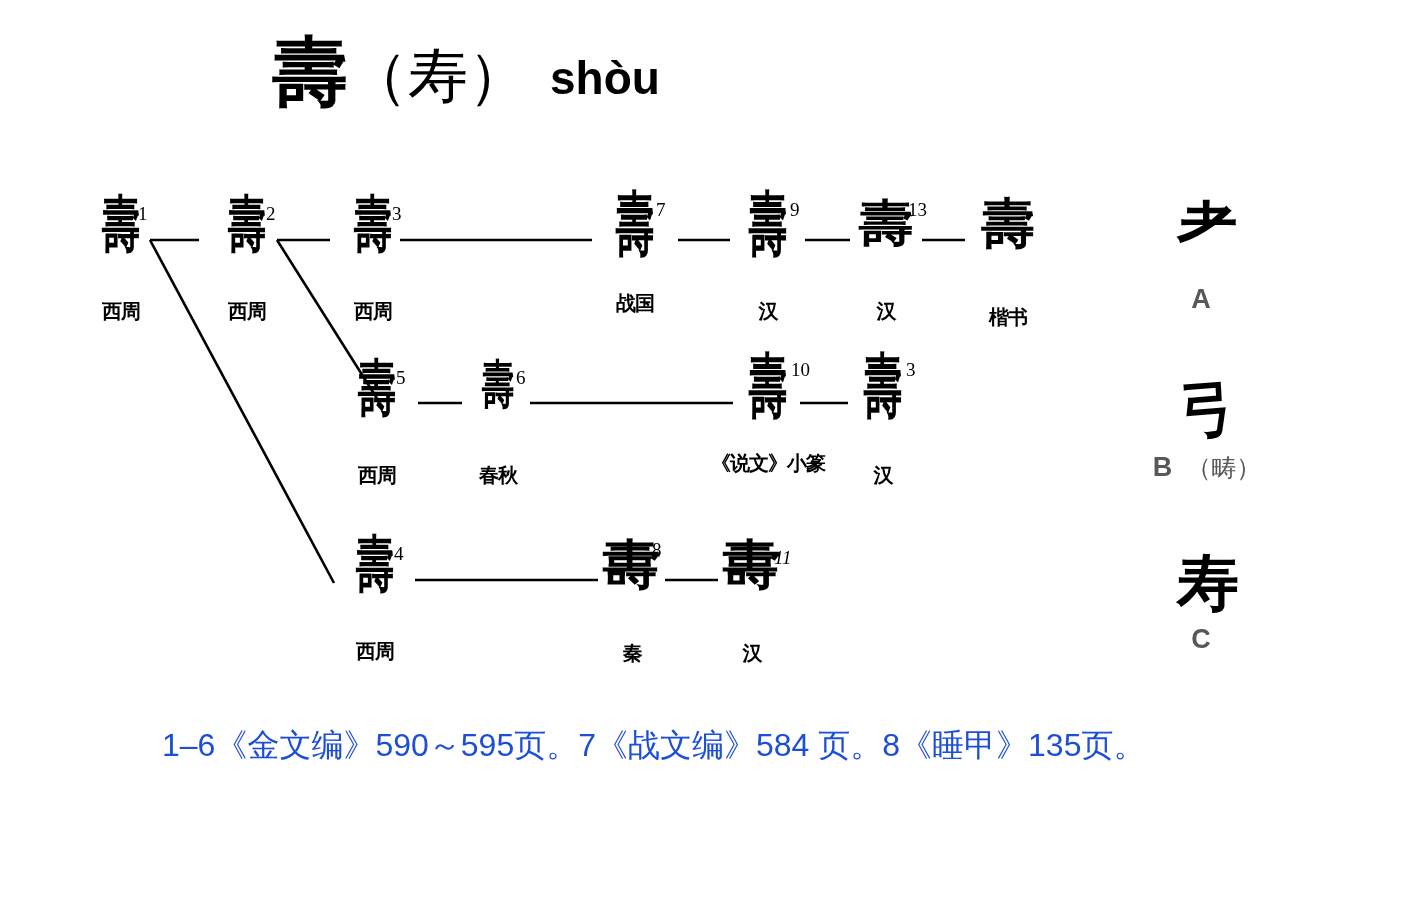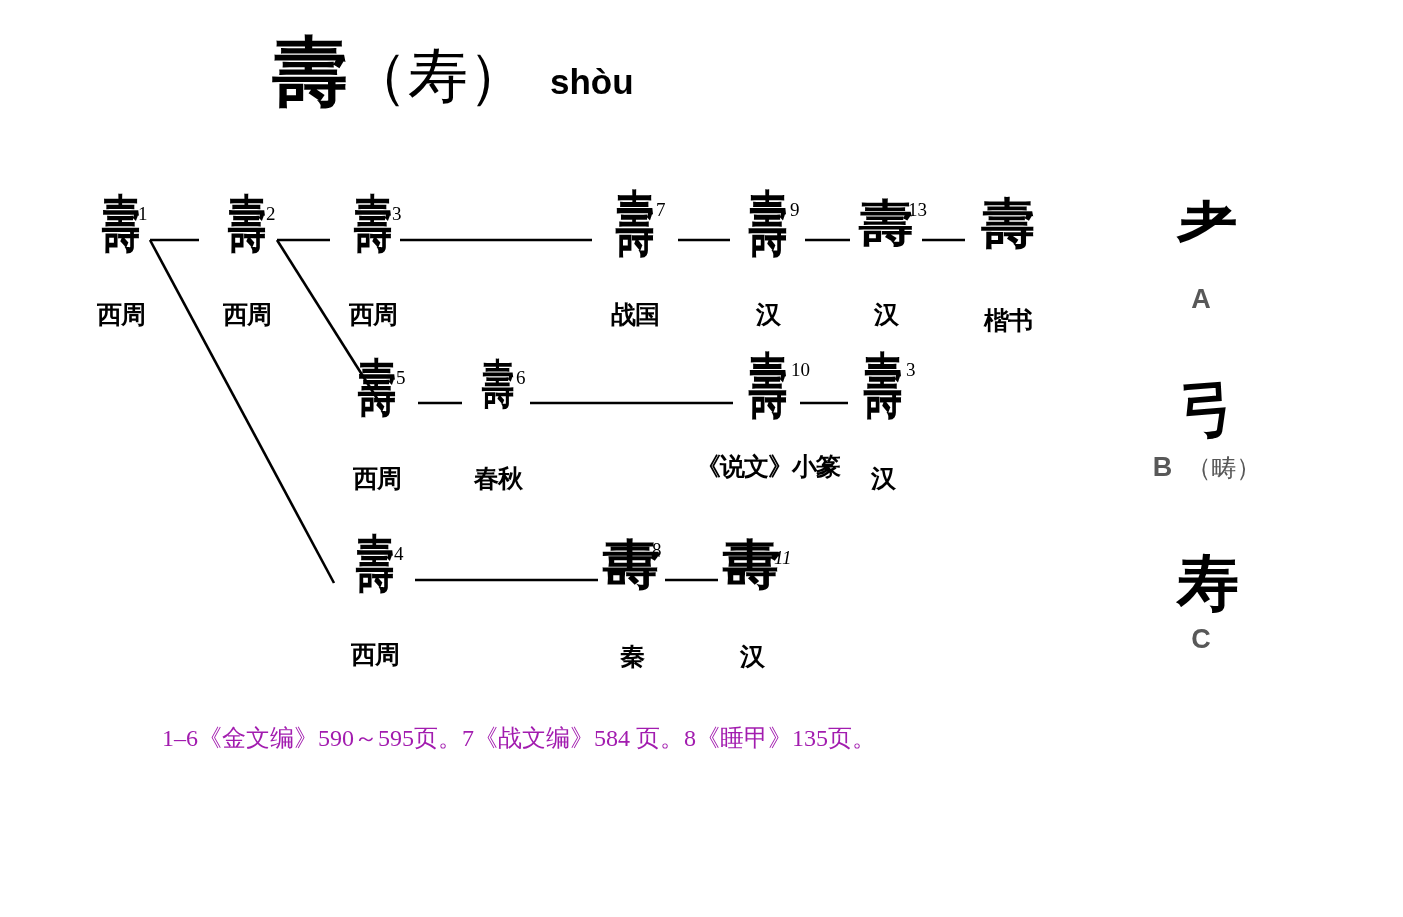--- a/index.html
+++ b/index.html
@@ -42,21 +42,21 @@
     font-family: "DejaVu Serif", "Liberation Serif", serif;
     font-size: 60px;
     font-weight: 500;
     line-height: 1;
     margin-left: 2px;
     position: relative;
     top: -2px;
   }
   .hdr-pinyin {
     font-family: "Liberation Sans", "DejaVu Sans", sans-serif;
-    font-size: 35px;
+    font-size: 46px;
     font-weight: 600;
     margin-left: 22px;
     position: relative;
     top: -4px;
     letter-spacing: 0px;
   }
   .hdr-phon {
     font-family: "DejaVu Serif", "Liberation Serif", serif;
     font-size: 38px;
     font-weight: 700;
@@ -114,21 +114,21 @@
   .idx {
     position: absolute;
     font-family: "Liberation Serif", "DejaVu Serif", serif;
     font-size: 19px;
     font-weight: 400;
     line-height: 1;
   }
   .era {
     position: absolute;
     font-family: "DejaVu Serif", "Liberation Serif", serif;
-    font-size: 25px;
+    font-size: 20px;
     font-weight: 700;
     white-space: nowrap;
     letter-spacing: -1px;
   }
 
   
   .comp-cell { position: absolute; text-align: center; }
   .comp-glyph {
     font-family: "DejaVu Serif", "Liberation Serif", serif;
     font-size: 62px;
@@ -157,27 +157,27 @@
     justify-content: center;
   }
 
   
   #footnotes {
     position: absolute;
     left: 0; top: 718px;
     width: 1403px;
   }
   .fn-line {
-    font-family: Liberation Serif, serif;
-    font-size: 24px;
+    font-family: Liberation Sans, sans-serif;
+    font-size: 32px;
     font-weight: 400;
     line-height: 1.72;
     letter-spacing: 0px;
     white-space: nowrap;
-    color: #a21caf;
+    color: #1d4ed8;
   }
   #fn-0 { margin-left: 162px; }
   #fn-1 { margin-left: 92px; }
 </style>
 </head>
 <body>
 
 <div id="header">
   <div id="header-inner">
     <span class="hdr-char">壽</span>
@@ -224,21 +224,21 @@
 
   <div class="glyph-cell" style="left:334px; top:198px; width:78px;">
     <span class="glyph g-bronze">壽</span>
     <span class="idx" style="left:58px; top:6px;">3</span>
     <span class="era" style="left:0; top:100px; width:78px;">西周</span>
   </div>
 
   <div class="glyph-cell" style="left:594px; top:196px; width:82px;">
     <span class="glyph g-seal">壽</span>
     <span class="idx" style="left:62px; top:4px;">7</span>
-    <span class="era" style="left:0; top:102px; width:82px;">战国</span>
+    <span class="era" style="left:0; top:94px; width:82px;">战国</span>
   </div>
 
   <div class="glyph-cell" style="left:728px; top:196px; width:80px;">
     <span class="glyph g-seal">壽</span>
     <span class="idx" style="left:62px; top:4px;">9</span>
     <span class="era" style="left:0; top:102px; width:80px;">汉</span>
   </div>
 
   <div class="glyph-cell" style="left:846px; top:196px; width:80px;">
     <span class="glyph g-clerical">壽</span>

